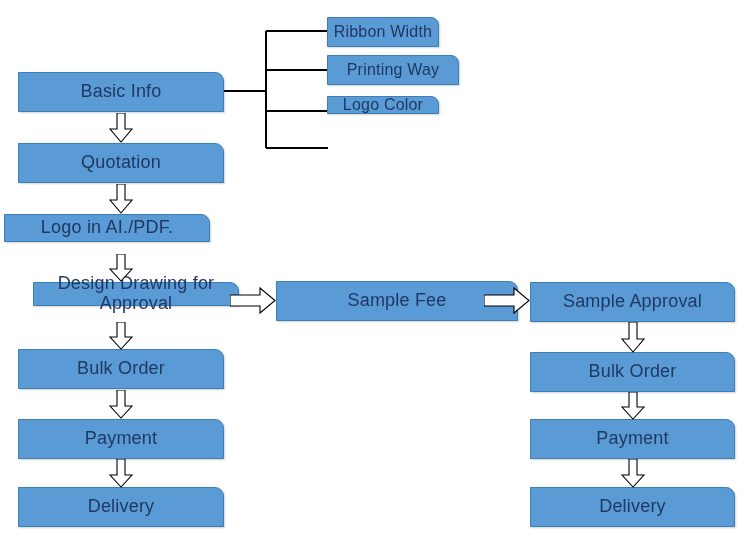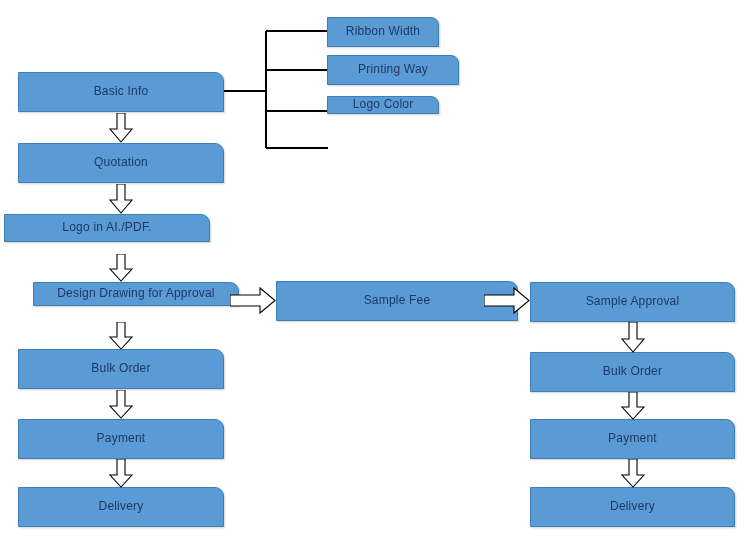--- a/index.html
+++ b/index.html
@@ -21,29 +21,29 @@
   .node {
     position: absolute;
     box-sizing: border-box;
     background: #5B9BD5;
     border: 1px solid #3d7fb5;
     border-top-right-radius: 9px;
     display: flex;
     align-items: center;
     justify-content: center;
     color: #1F3864;
-    font-size: 12px;
+    font-size: 18px;
     font-family: "Liberation Sans", sans-serif;
     letter-spacing: 0.2px;
     text-align: center;
     line-height: 1.1;
     box-shadow: 1px 1px 2px rgba(0,0,0,0.18);
   }
   .node.small {
-    font-size: 12px;
+    font-size: 16px;
     border-top-right-radius: 8px;
   }
   .arrow {
     position: absolute;
     overflow: visible;
   }
   .arrow svg {
     display: block;
   }
   .arrow path {

